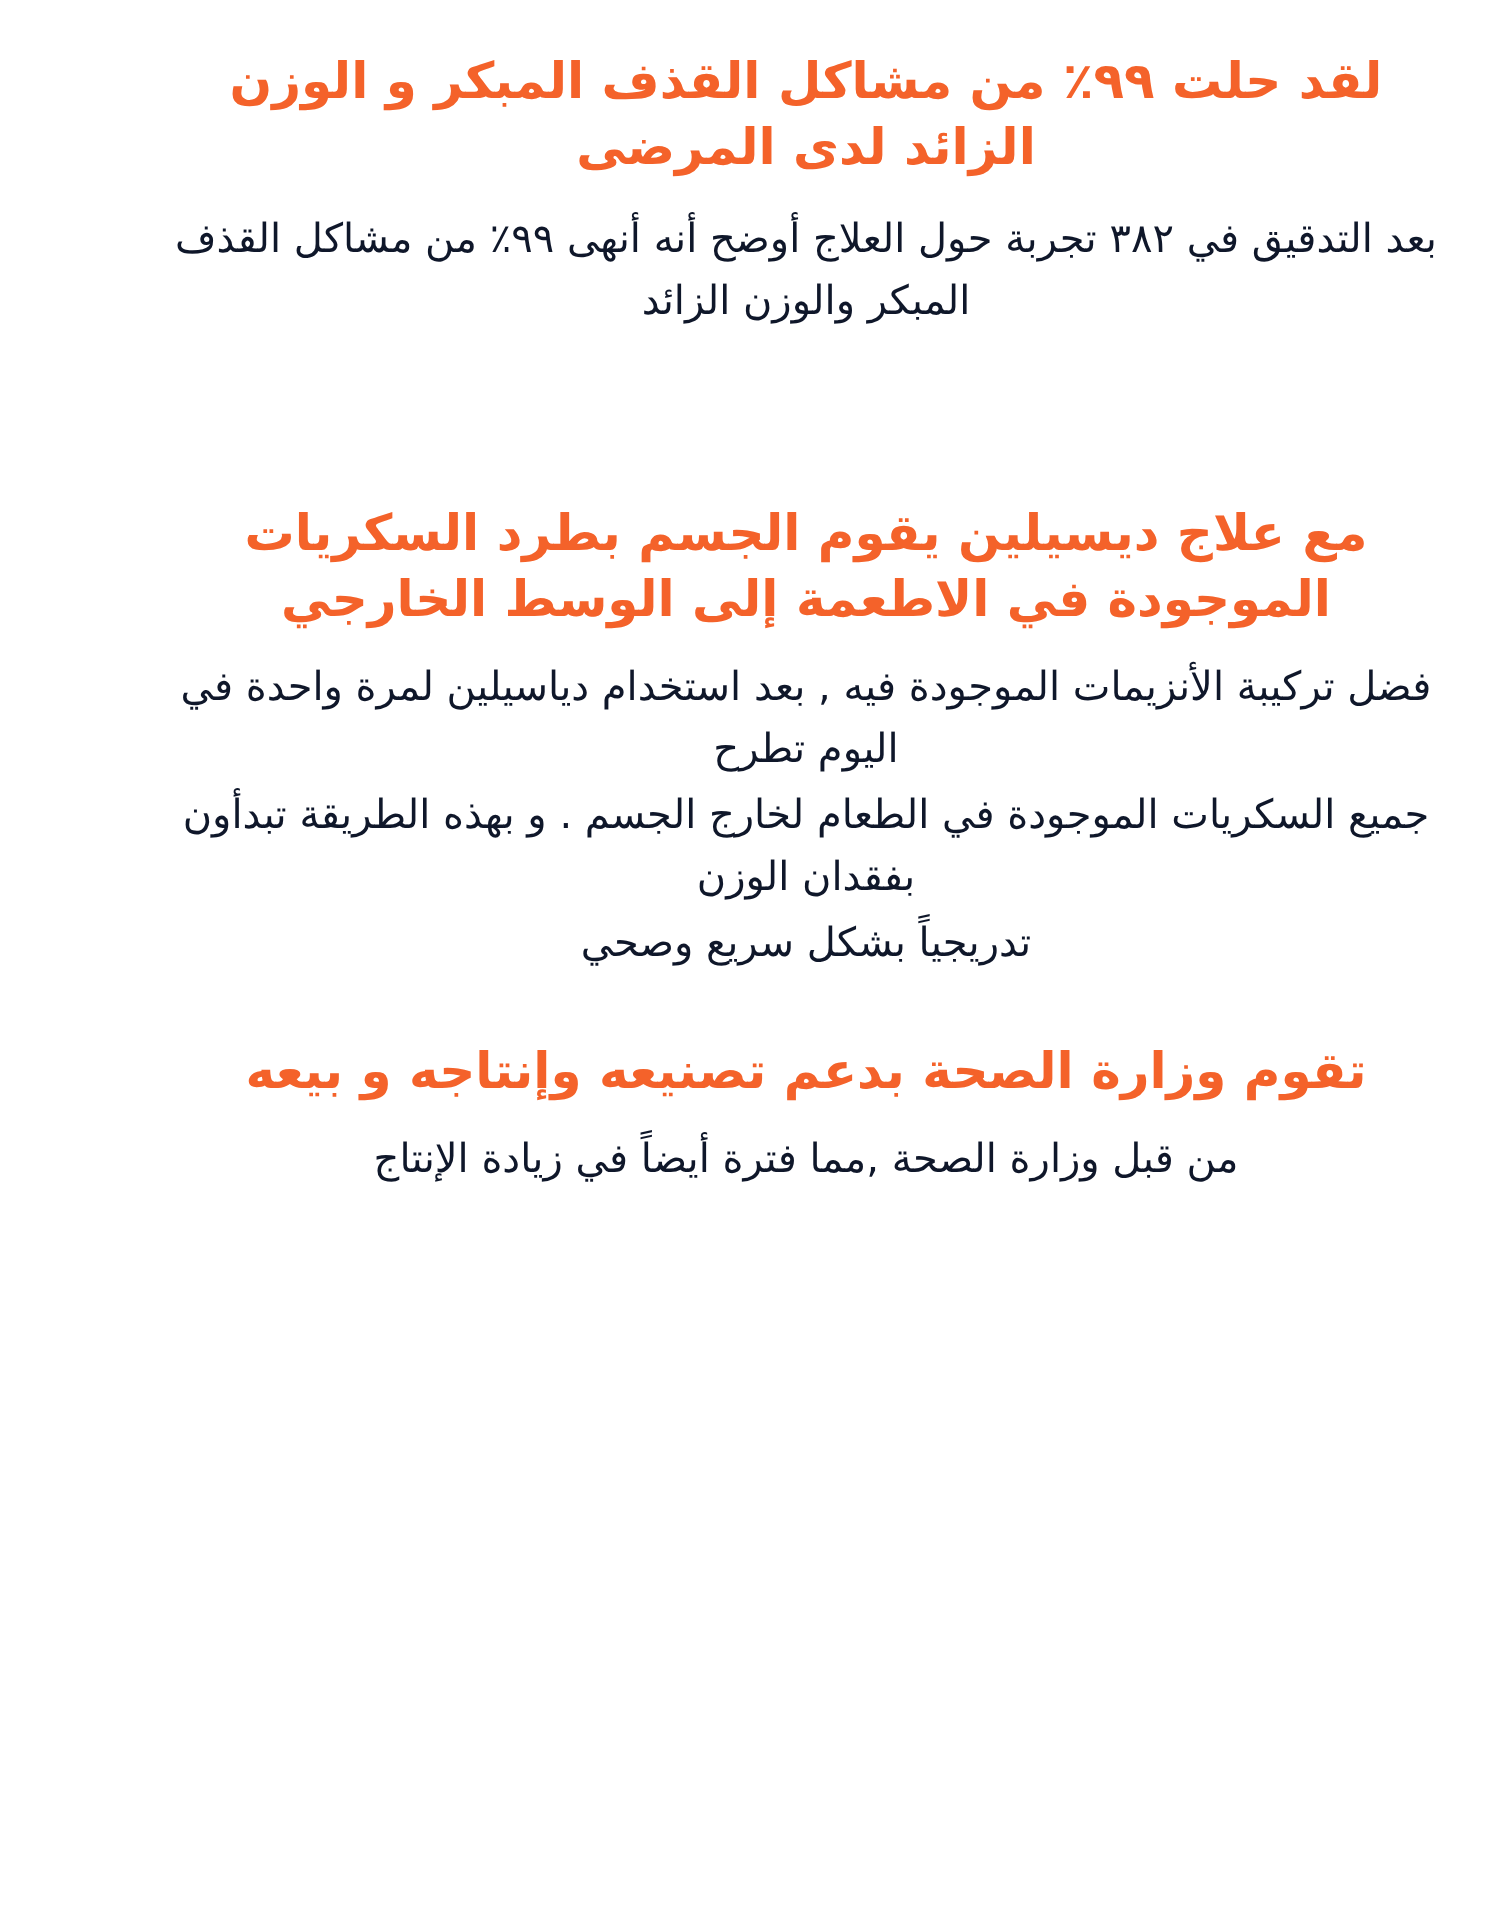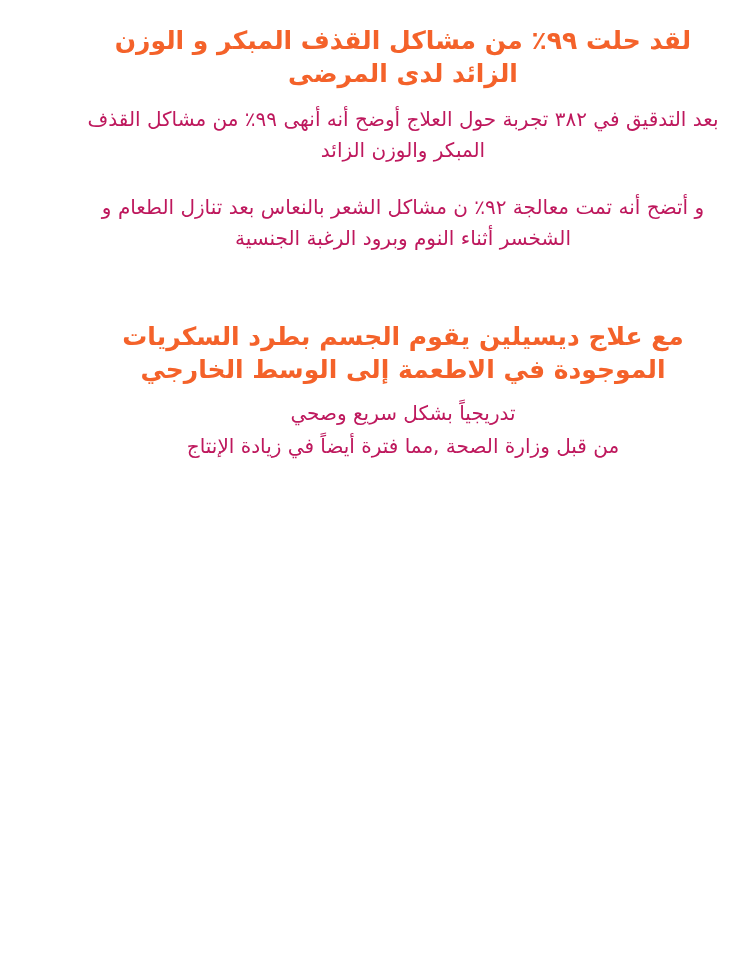--- a/index.html
+++ b/index.html
@@ -36,47 +36,49 @@
   }
   .heading.h-mid {
     margin-top: 40px;
     margin-bottom: 12px;
   }
   .heading.h-last {
     margin-top: 30px;
     margin-bottom: 12px;
   }
   .para {
-    color: #be185d;
+    color: #0f172a;
     font-size: 20px;
     line-height: 1.55;
     text-align: center;
     margin: 0 0 8px 0;
   }
   .para.tight {
     margin-bottom: 2px;
   }
   .spacer-sm { height: 18px; }
   .block { width: 100%; }
 </style>
 </head>
 <body>
 
 <div class="page">
 
   <div class="block">
     <h1 class="heading h-first">لقد حلت ٩٩٪ من مشاكل القذف المبكر و الوزن الزائد لدى المرضى</h1>
     <p class="para">بعد التدقيق في ٣٨٢ تجربة حول العلاج أوضح أنه أنهى ٩٩٪ من مشاكل القذف المبكر والوزن الزائد</p>
     <div class="spacer-sm"></div>
-    <p class="para">و أتضح أنه تمت معالجة ٩٢٪ ن مشاكل الشعر بالنعاس بعد تنازل الطعام و الشخسر أثناء النوم وبرود الرغبة الجنسية</p>
     <div class="spacer-sm"></div>
   </div>
 
   <div class="block">
     <h2 class="heading h-mid">مع علاج ديسيلين يقوم الجسم بطرد السكريات الموجودة في الاطعمة إلى الوسط الخارجي</h2>
+    <p class="para tight">فضل تركيبة الأنزيمات الموجودة فيه , بعد استخدام دياسيلين لمرة واحدة في اليوم تطرح</p>
+    <p class="para tight">جميع السكريات الموجودة في الطعام لخارج الجسم . و بهذه الطريقة تبدأون بفقدان الوزن</p>
     <p class="para tight">تدريجياً بشكل سريع وصحي</p>
   </div>
 
   <div class="block">
+    <h2 class="heading h-last">تقوم وزارة الصحة بدعم تصنيعه وإنتاجه و بيعه</h2>
     <p class="para tight">من قبل وزارة الصحة ,مما فترة أيضاً في زيادة الإنتاج</p>
   </div>
 
 </div>
 
 </body></html>

